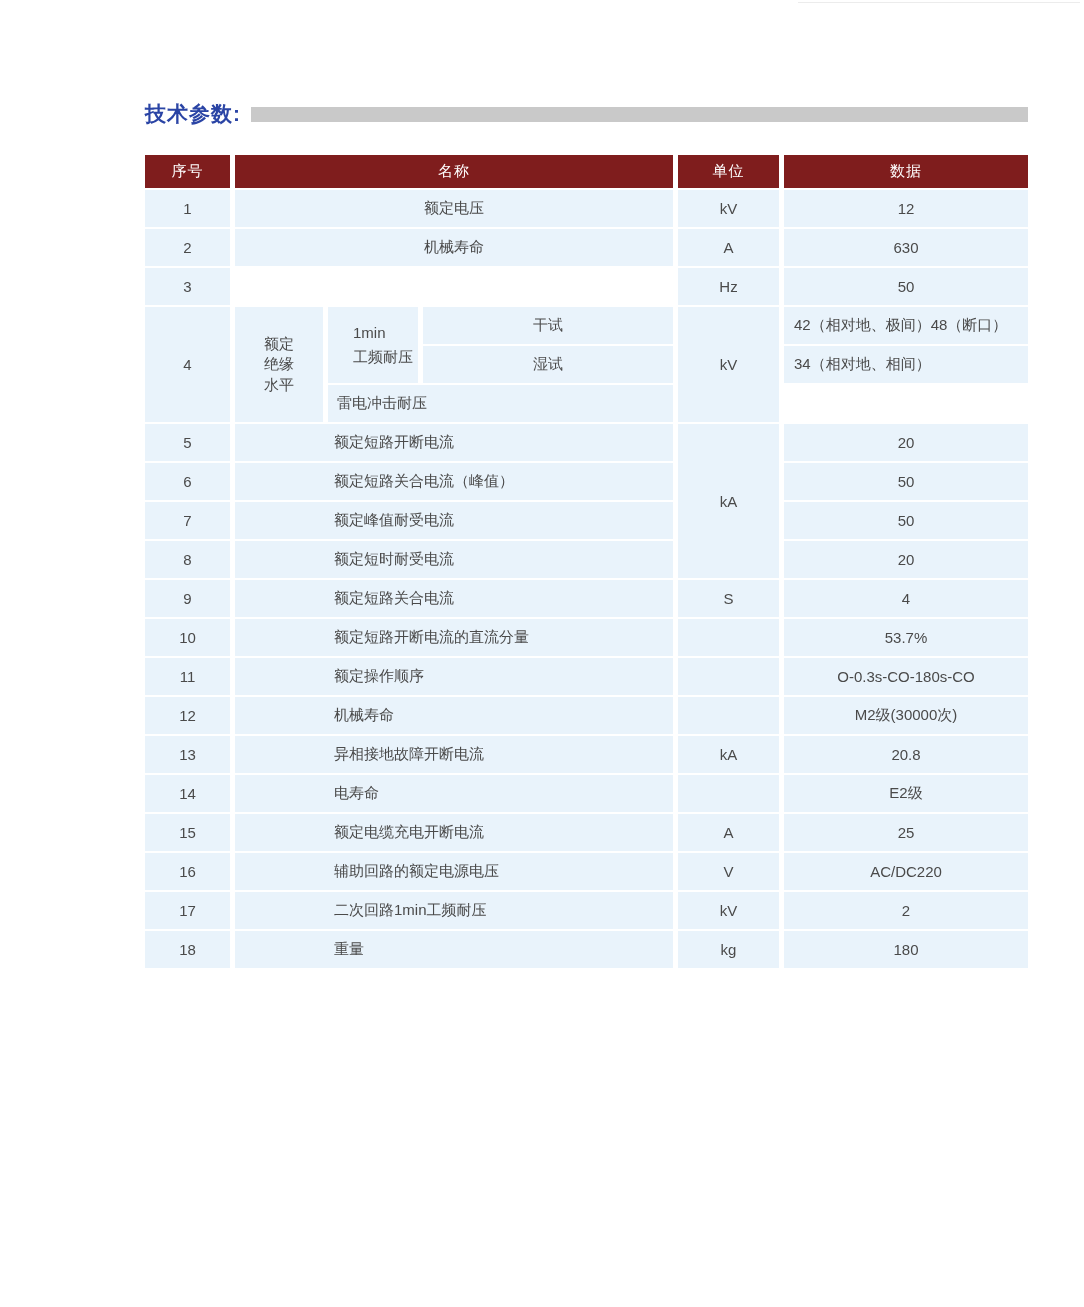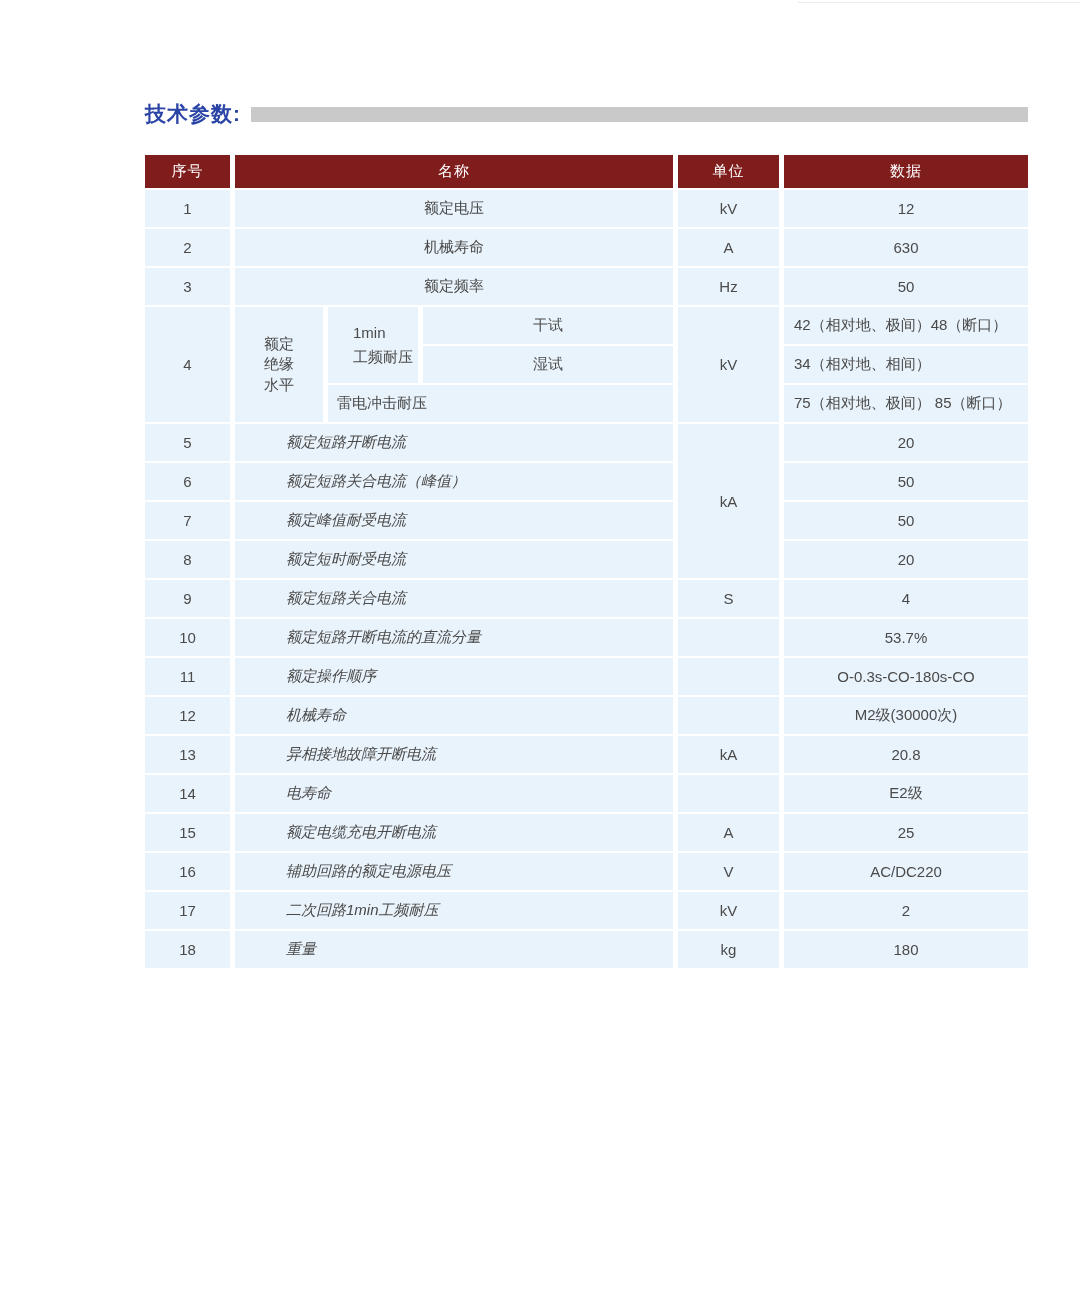--- a/index.html
+++ b/index.html
@@ -23,21 +23,21 @@
     column-gap:5px; row-gap:2px;
   }
   .cell {
     background:#e9f3fb;
     color:#4a4a4a;
     font-size:15px;
     display:flex; align-items:center; justify-content:center;
     overflow:hidden;
   }
   .hdr { background:#7f1d1d; color:#ffffff; letter-spacing:1px; }
-  .name-left { justify-content:flex-start; padding-left:51px;font-style:italic; }
+  .name-left { justify-content:flex-start; padding-left:99px; }
   .pad-s { justify-content:flex-start; padding-left:10px; }
   .pad-xs { justify-content:flex-start; padding-left:9px; }
   .pre { white-space:pre-line; text-align:right; line-height:1.35; }
   .pre-left { white-space:pre-line; text-align:left; line-height:1.6;padding-left:25px; }
 </style>
 </head>
 <body>
 
 <div class="top-rule"></div>
 
@@ -59,37 +59,35 @@
     <div class="cell" style="grid-area:2/2/3/5">额定电压</div>
     <div class="cell" style="grid-area:2/5">kV</div>
     <div class="cell" style="grid-area:2/6">12</div>
 
     <div class="cell" style="grid-area:3/1">2</div>
     <div class="cell" style="grid-area:3/2/4/5">机械寿命</div>
     <div class="cell" style="grid-area:3/5">A</div>
     <div class="cell" style="grid-area:3/6">630</div>
 
     <div class="cell" style="grid-area:4/1">3</div>
-    <div class="cell" style="grid-area:4/2/5/5">额定频率</div>
     <div class="cell" style="grid-area:4/5">Hz</div>
     <div class="cell" style="grid-area:4/6">50</div>
 
     <div class="cell" style="grid-area:5/1/8/2">4</div>
     <div class="cell pre" style="grid-area:5/2/8/3">额定
 绝缘
 水平</div>
     <div class="cell pre-left pad-xs" style="grid-area:5/3/7/4">1min
 工频耐压</div>
     <div class="cell" style="grid-area:6/4">湿试</div>
     <div class="cell" style="grid-area:5/4">干试</div>
     <div class="cell pad-xs" style="grid-area:7/3/8/5">雷电冲击耐压</div>
     <div class="cell" style="grid-area:5/5/8/6">kV</div>
     <div class="cell pad-s" style="grid-area:5/6">42（相对地、极间）48（断口）</div>
     <div class="cell pad-s" style="grid-area:6/6">34（相对地、相间）</div>
-    <div class="cell pad-s" style="grid-area:7/6">75（相对地、极间） 85（断口）</div>
 
     <div class="cell" style="grid-area:8/5/12/6">kA</div>
 
     <div class="cell" style="grid-area:8/1">5</div>
     <div class="cell name-left" style="grid-area:8/2/9/5">额定短路开断电流</div>
     <div class="cell" style="grid-area:8/6">20</div>
 
     <div class="cell" style="grid-area:9/1">6</div>
     <div class="cell name-left" style="grid-area:9/2/10/5">额定短路关合电流（峰值）</div>
     <div class="cell" style="grid-area:9/6">50</div>

